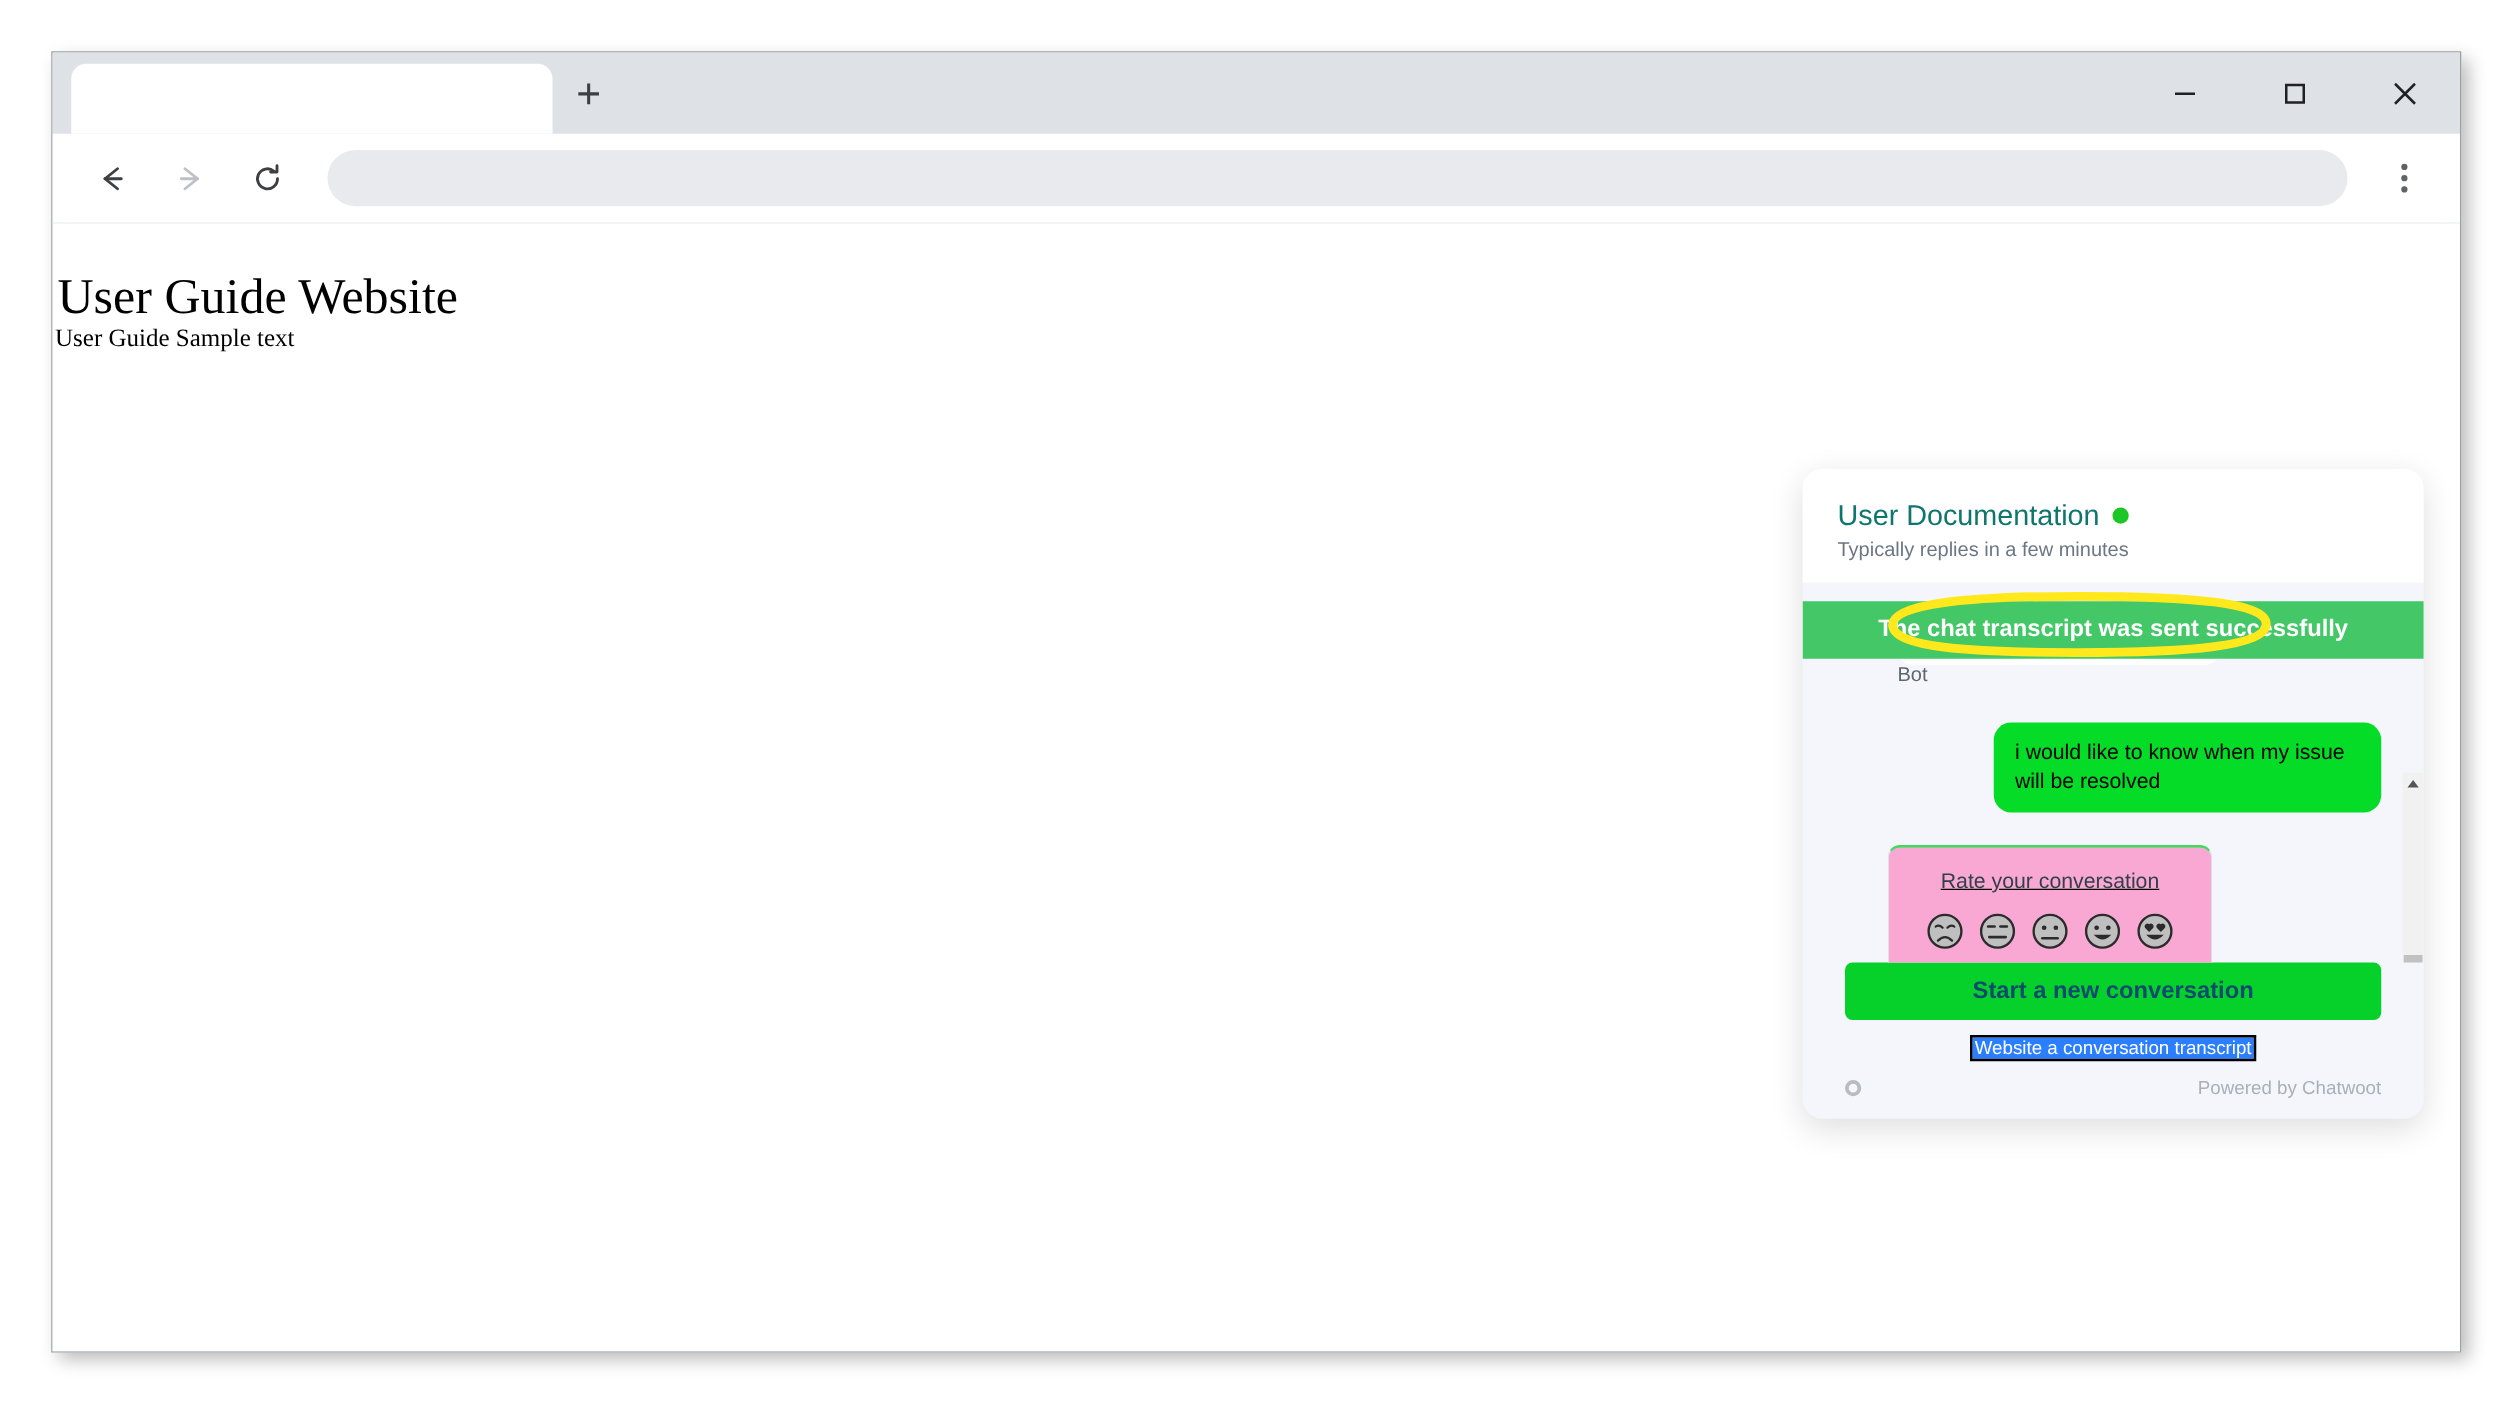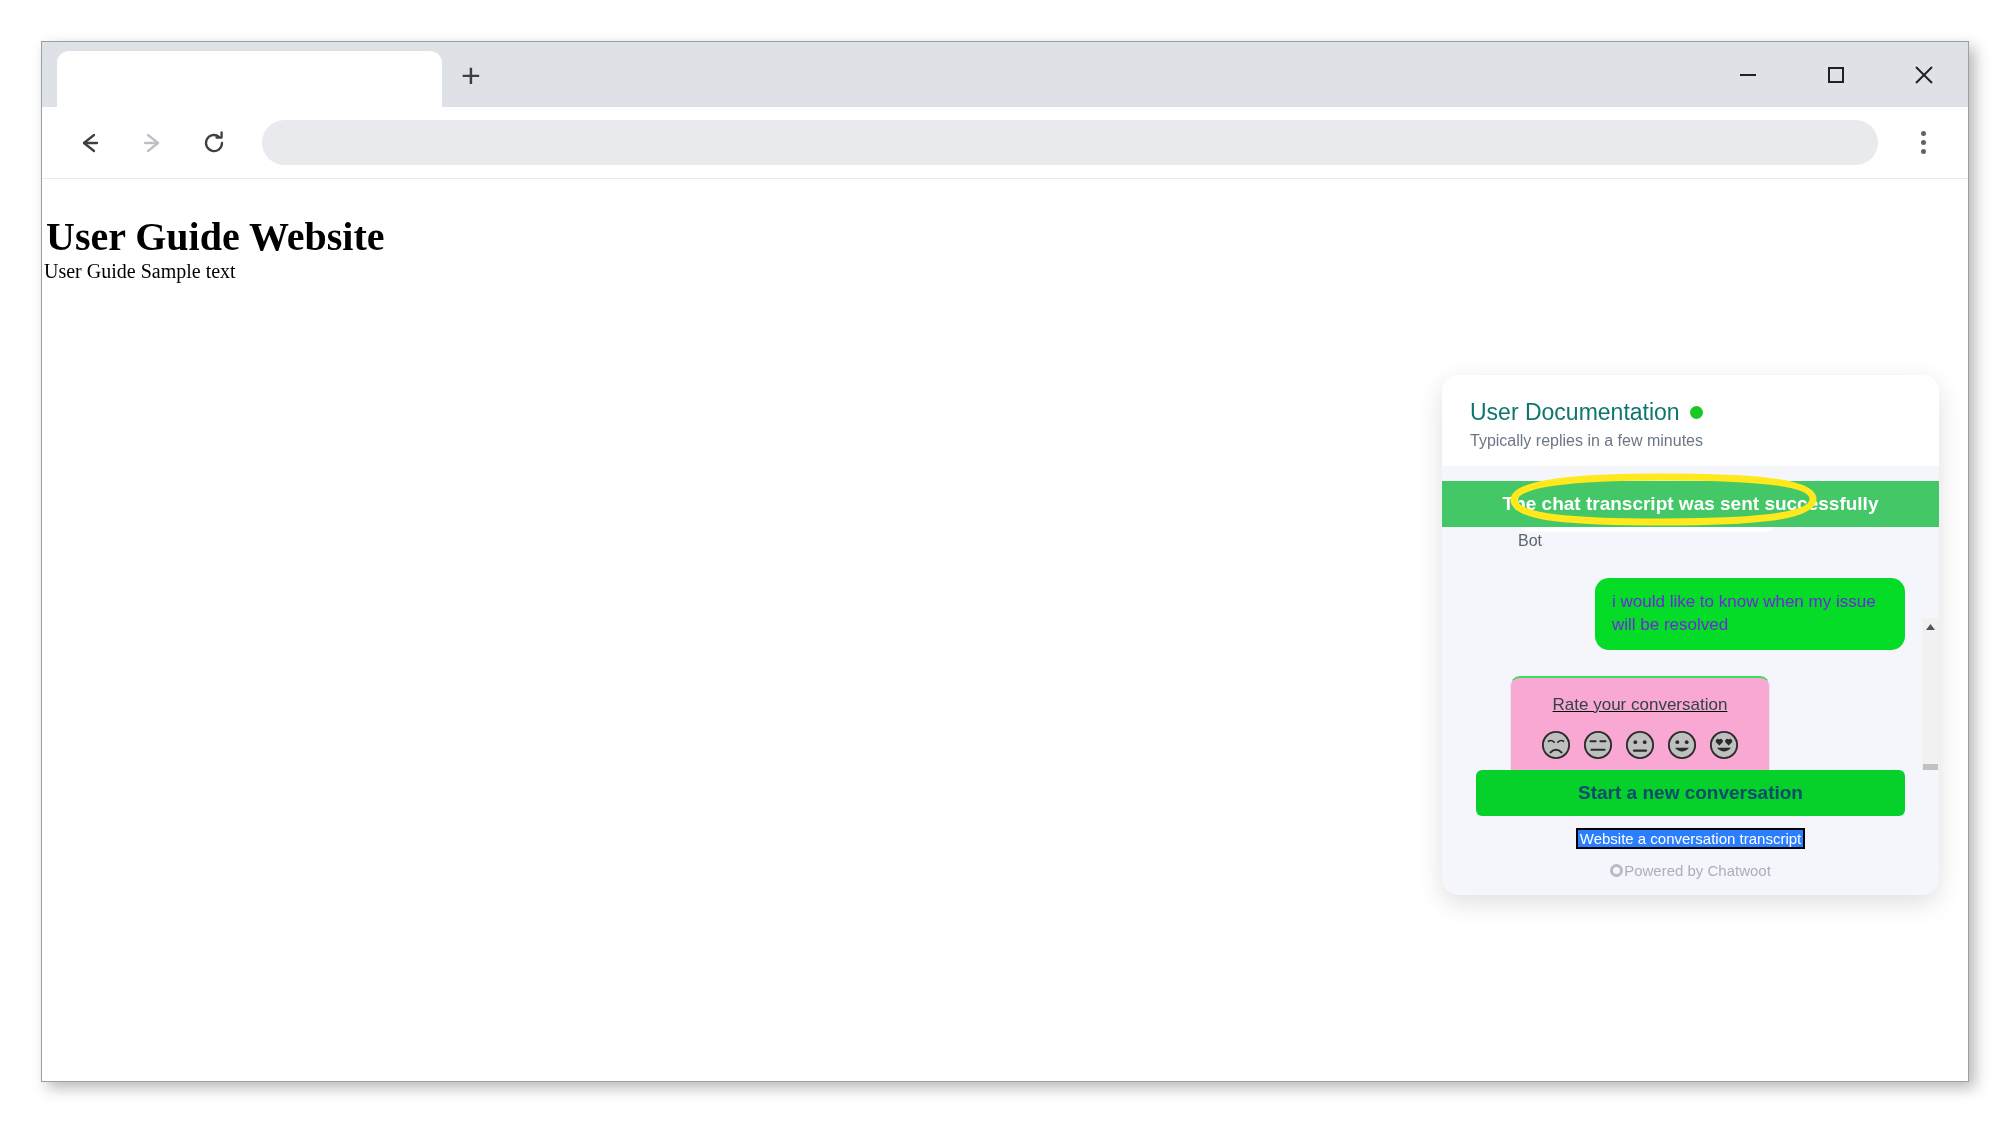--- a/index.html
+++ b/index.html
@@ -87,21 +87,21 @@
   
   .page {
     position: relative;
     height: calc(1041px - 65px - 72px);
     background: #ffffff;
     padding: 34px 0 0 0;
     overflow: hidden;
   }
   .page-title {
     font-family: "Liberation Serif", serif;
-    font-size: 40px; font-weight: bold;
+    font-size: 40px; font-weight: normal;
     color: #000; padding-left: 2px; margin-left: 0;
   }
   .page-text {
     font-family: "Liberation Serif", serif;
     font-size: 20px; color: #000;
   }
   .page-inner { padding-left: 2px; }
 
   
   .chat-panel {
@@ -165,21 +165,21 @@
     font-size: 17px; color: #33404a;
     max-width: 300px;
   }
   .bot-name {
     margin-left: 42px; margin-top: 0;
     font-size: 16px; color: #5c6670;
   }
   .user-row { display: flex; justify-content: flex-end; margin-top: 28px; }
   .user-bubble {
     background: #05dc27;
-    color: #6d28d9;
+    color: #000000;
     border-radius: 14px;
     padding: 13px 17px;
     font-size: 17px;
     line-height: 1.35;
     max-width: 310px;
   }
 
   
   .rating-card {
     margin: 26px 0 0 34px;
@@ -222,21 +222,21 @@
     background: #2b7fff;
     outline: 2px solid #000;
     padding: 0 2px;
     text-decoration: none;
     cursor: pointer;
   }
   .powered {
     margin-top: 14px;
     text-align: center;
     font-size: 15px; color: #a8b0ba;
-    display: flex; align-items: center; justify-content: center; gap: 1px;
+    display: flex; align-items: center; justify-content: space-between; gap: 1px;
   }
   .powered-ring {
     width: 13px; height: 13px; border-radius: 50%;
     border: 3px solid #b6bcc5;
   }
 
   
   .scrollbar {
     position: absolute;
     right: 0; top: 152px;

